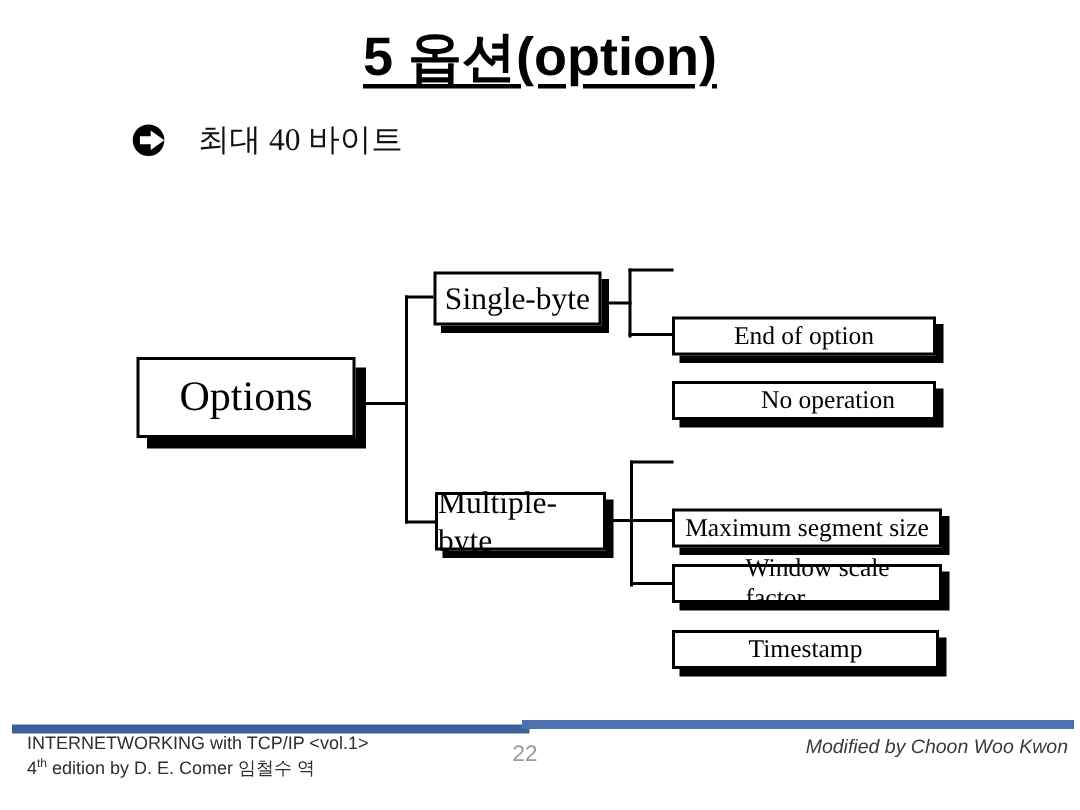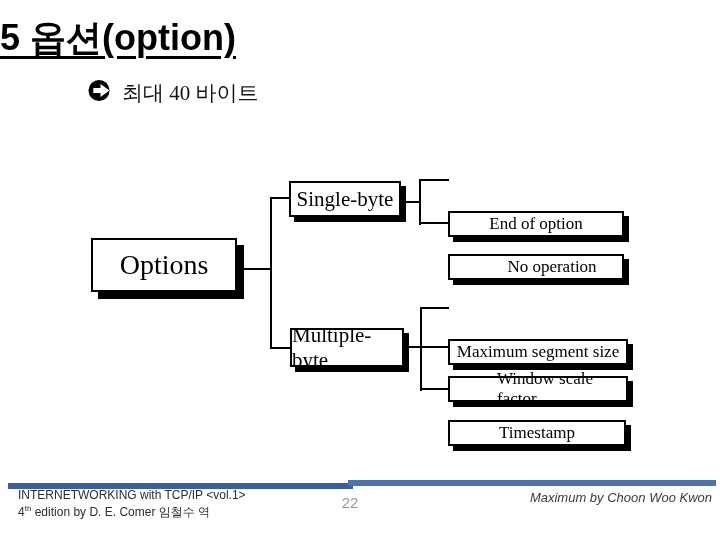--- a/index.html
+++ b/index.html
@@ -2,26 +2,26 @@
 <html><head>
 <meta charset="utf-8">
 <style>
   html,body{margin:0;padding:0;background:#888;}
   .slide{
     position:relative;width:720px;height:540px;background:#ffffff;
     font-family:"Liberation Sans",sans-serif;overflow:hidden;
   }
   
   .title{
-    position:absolute;top:14px;left:0;width:720px;
+    position:absolute;top:14px;left:0;width:720px;text-align:center;
     font-weight:bold;font-size:36px;color:#000;letter-spacing:0px;
     text-decoration:underline;text-decoration-thickness:3px;text-underline-offset:6px;
   }
   
-  .bullet-row{position:absolute;left:88px;top:79px;display:flex;align-items:flex-start;gap:11px;}
+  .bullet-row{position:absolute;left:88px;top:79px;display:flex;align-items:center;gap:21px;}
   .bullet-icon{width:23px;height:23px;display:block;}
   .bullet-text{font-family:"Liberation Serif",serif;font-size:21px;color:#111;}
   
   .dbox{
     position:absolute;background:#fff;border:2px solid #000;box-sizing:border-box;
     display:flex;align-items:center;justify-content:center;
     font-family:"Liberation Serif",serif;color:#000;
     box-shadow:5px 5px 0 0 #000;
   }
   .dbox.root{box-shadow:7px 7px 0 0 #000;font-size:28px;}
@@ -115,16 +115,16 @@
   <div class="bar bar-right"></div>
 
   <div class="footer-left">
     <div>INTERNETWORKING with TCP/IP &lt;vol.1&gt;</div>
     <div><span>4</span><sup>th</sup><span> edition by D. E. Comer 임철수 역</span></div>
   </div>
 
   <div class="page-number">22</div>
 
   <div class="footer-right">
-    <div class="fr-line1">Maximum by Choon Woo Kwon</div>
+    <div class="fr-line1">Modified by Choon Woo Kwon</div>
   </div>
 
 </div>
 
 </body></html>

